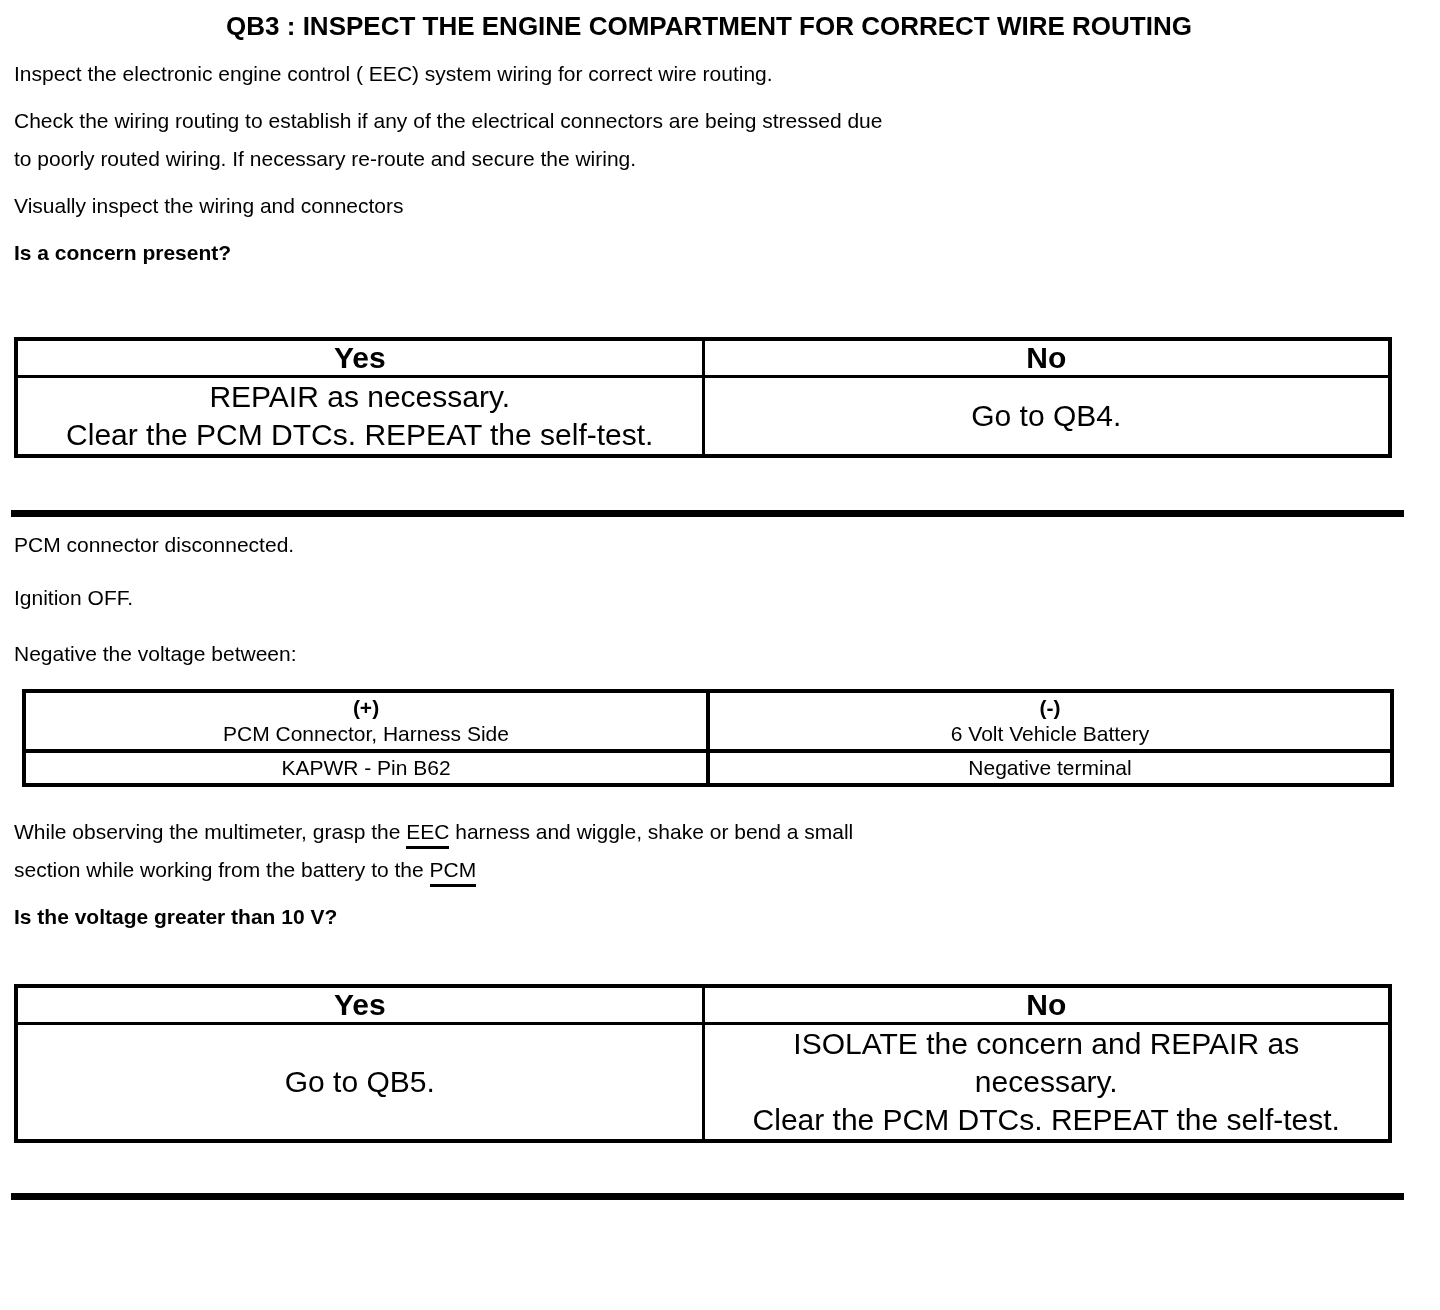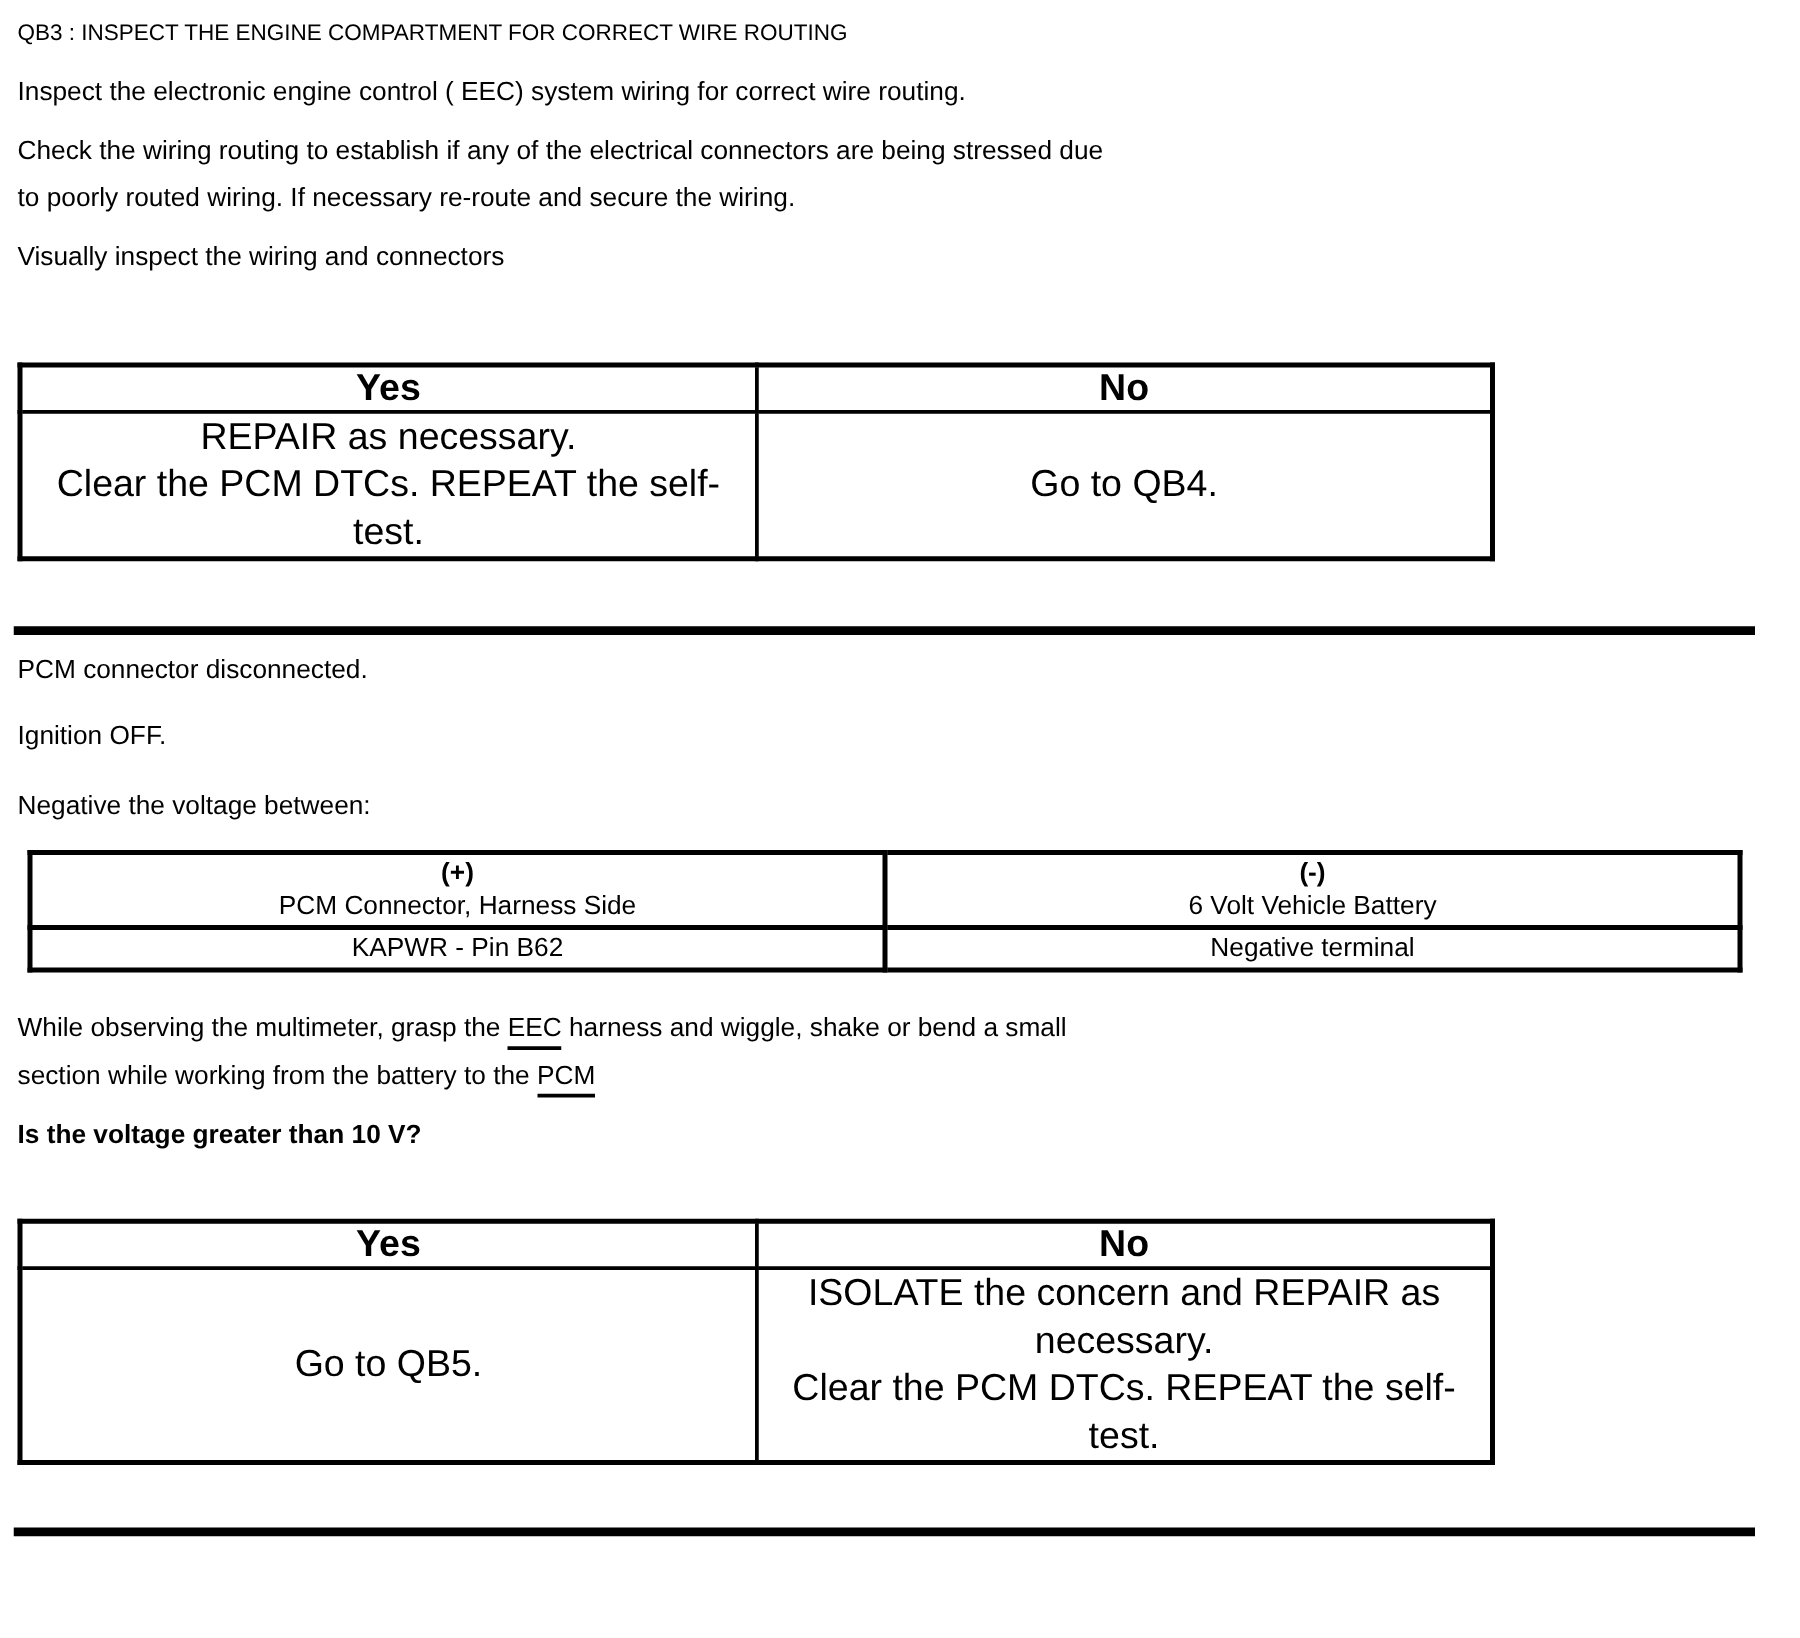--- a/index.html
+++ b/index.html
@@ -14,23 +14,24 @@
     width: 1440px;
     height: 1310px;
     box-sizing: border-box;
     padding: 12px 0 0 14px;
     overflow: hidden;
     background: #ffffff;
   }
   .content { width: 1390px; }
   .sec-heading {
     margin: 0;
-    font-size: 18px;
+    font-size: 26px;
     line-height: 28px;
-    font-weight: normal;
+    font-weight: bold;
+    text-align: center;
   }
   .body-text {
     margin: 0;
     font-size: 21px;
     line-height: 38px;
     font-weight: normal;
   }
   .bold { font-weight: bold; }
   .line { display: block; }
   .mt15 { margin-top: 15px; }
@@ -48,21 +49,21 @@
     color: #000000;
     text-decoration: none;
     border-bottom: 3px solid #000000;
     padding-bottom: 3px;
     cursor: pointer;
   }
 
   table.decision-table {
     border-collapse: collapse;
     table-layout: fixed;
-    width: 1182px;
+    width: 1378px;
     border: 4px solid #000000;
   }
   table.decision-table th,
   table.decision-table td {
     border: 3px solid #000000;
     padding: 0;
   }
   table.decision-table th {
     font-size: 30px;
     line-height: 34px;
@@ -117,20 +118,21 @@
 
     <p class="body-text mt9">
       <span class="line">Check the wiring routing to establish if any of the electrical connectors are being stressed due</span>
       <span class="line">to poorly routed wiring. If necessary re-route and secure the wiring.</span>
     </p>
 
     <p class="body-text mt9">
       <span class="line">Visually inspect the wiring and connectors</span>
     </p>
 
+    <p class="body-text bold mt9">Is a concern present?</p>
 
     <table class="decision-table mt65">
       <tbody>
           <tr>
         <th>Yes</th>
         <th>No</th>
       </tr>
       <tr class="row-h76">
         <td class="cell-left">
           <span class="line">REPAIR as necessary.</span>

